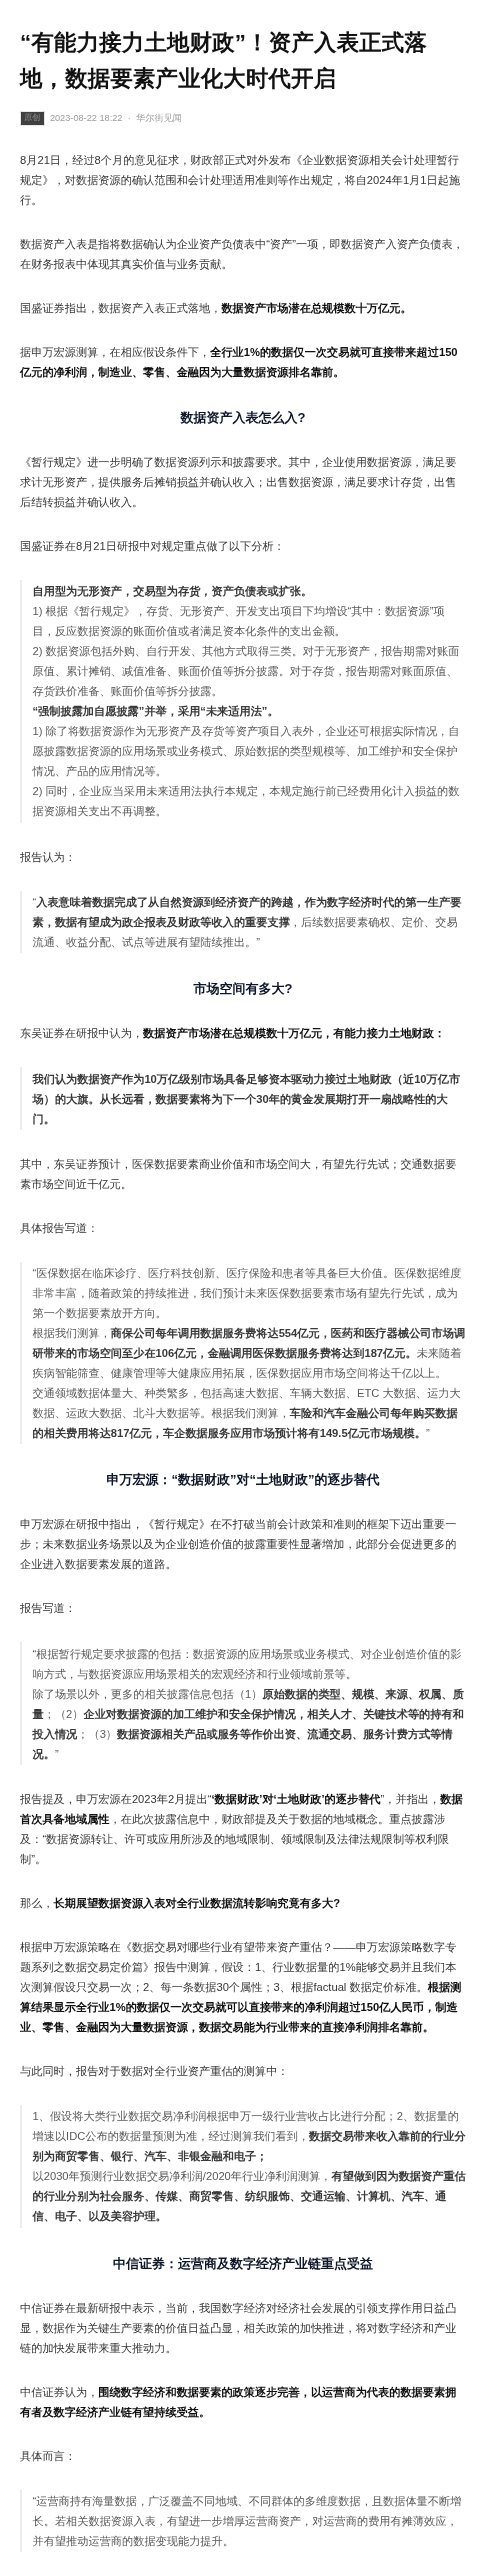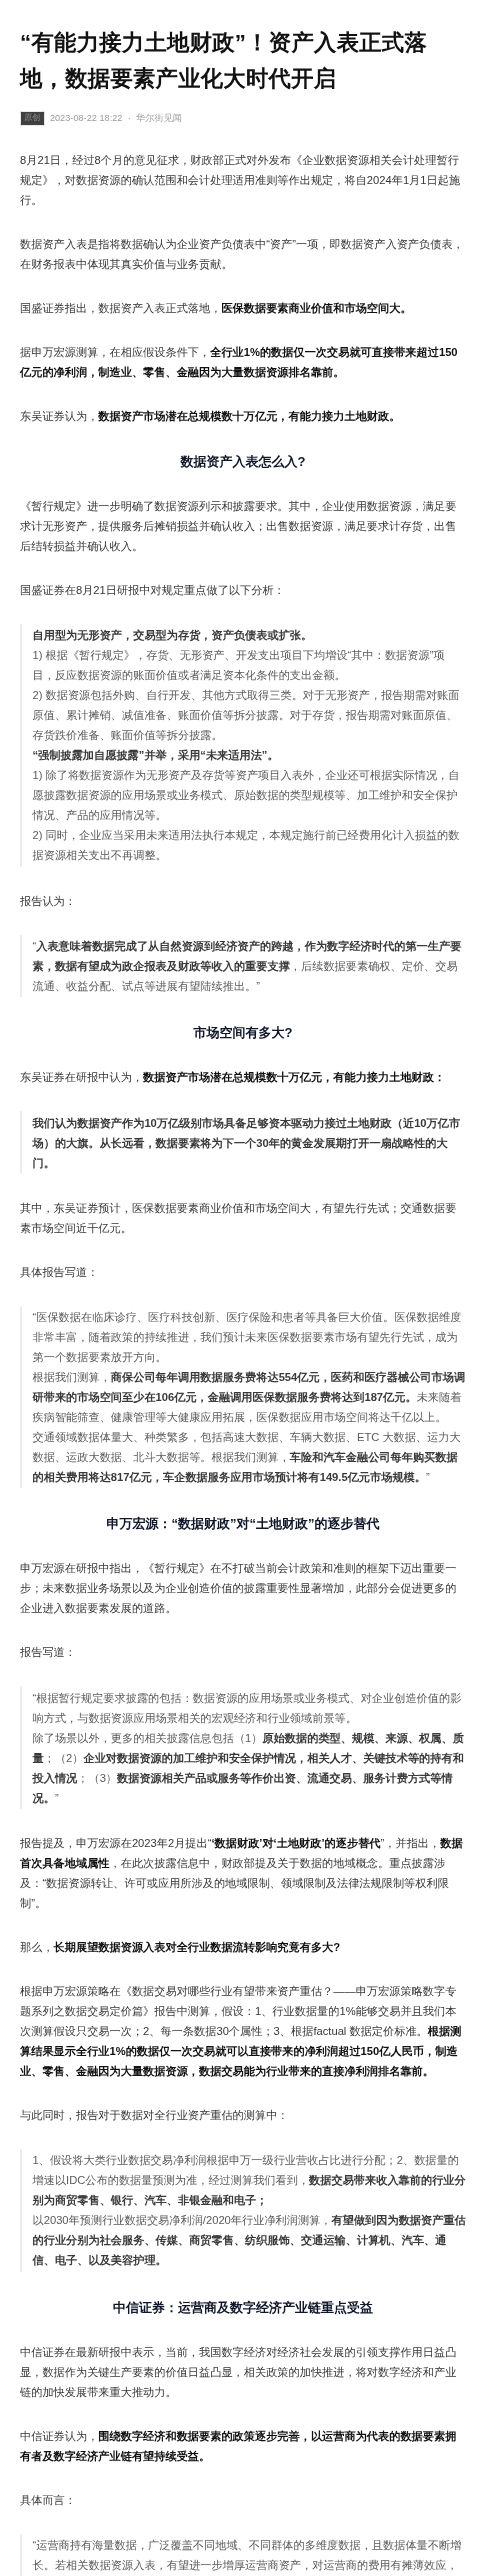--- a/index.html
+++ b/index.html
@@ -73,23 +73,22 @@
   <h1 class="title">“有能力接力土地财政”！资产入表正式落地，数据要素产业化大时代开启</h1>
   <div class="meta">
     <span class="badge">原创</span>
     <span>2023-08-22 18:22</span>
     <span>·</span>
     <span>华尔街见闻</span>
   </div>
   <div class="article-body">
       <p><span>8月21日，经过8个月的意见征求，财政部正式对外发布《企业数据资源相关会计处理暂行规定》，对数据资源的确认范围和会计处理适用准则等作出规定，将自2024年1月1日起施行。</span></p>
       <p><span>数据资产入表是指将数据确认为企业资产负债表中“资产”一项，即数据资产入资产负债表，在财务报表中体现其真实价值与业务贡献。</span></p>
-      <p><span>国盛证券指出，数据资产入表正式落地，</span><strong>医保数据要素商业价值和市场空间大。</strong></p>
+      <p><span>国盛证券指出，数据资产入表正式落地，</span><strong>数据资产市场潜在总规模数十万亿元。</strong></p>
       <p><span>据申万宏源测算，在相应假设条件下，</span><strong>全行业1%的数据仅一次交易就可直接带来超过150亿元的净利润，制造业、零售、金融因为大量数据资源排名靠前。</strong></p>
-      <p><span>东吴证券认为，</span><strong>数据资产市场潜在总规模数十万亿元，有能力接力土地财政。</strong></p>
       <h2><span>数据资产入表怎么入?</span></h2>
       <p><span>《暂行规定》进一步明确了数据资源列示和披露要求。其中，企业使用数据资源，满足要求计无形资产，提供服务后摊销损益并确认收入；出售数据资源，满足要求计存货，出售后结转损益并确认收入。</span></p>
       <p><span>国盛证券在8月21日研报中对规定重点做了以下分析：</span></p>
       <blockquote>
         <p><strong>自用型为无形资产，交易型为存货，资产负债表或扩张。</strong></p>
         <p><span>1) 根据《暂行规定》，存货、无形资产、开发支出项目下均增设“其中：数据资源”项目，反应数据资源的账面价值或者满足资本化条件的支出金额。</span></p>
         <p><span>2) 数据资源包括外购、自行开发、其他方式取得三类。对于无形资产，报告期需对账面原值、累计摊销、减值准备、账面价值等拆分披露。对于存货，报告期需对账面原值、存货跌价准备、账面价值等拆分披露。</span></p>
         <p><strong>“强制披露加自愿披露”并举，采用“未来适用法”。</strong></p>
         <p><span>1) 除了将数据资源作为无形资产及存货等资产项目入表外，企业还可根据实际情况，自愿披露数据资源的应用场景或业务模式、原始数据的类型规模等、加工维护和安全保护情况、产品的应用情况等。</span></p>
         <p><span>2) 同时，企业应当采用未来适用法执行本规定，本规定施行前已经费用化计入损益的数据资源相关支出不再调整。</span></p>

